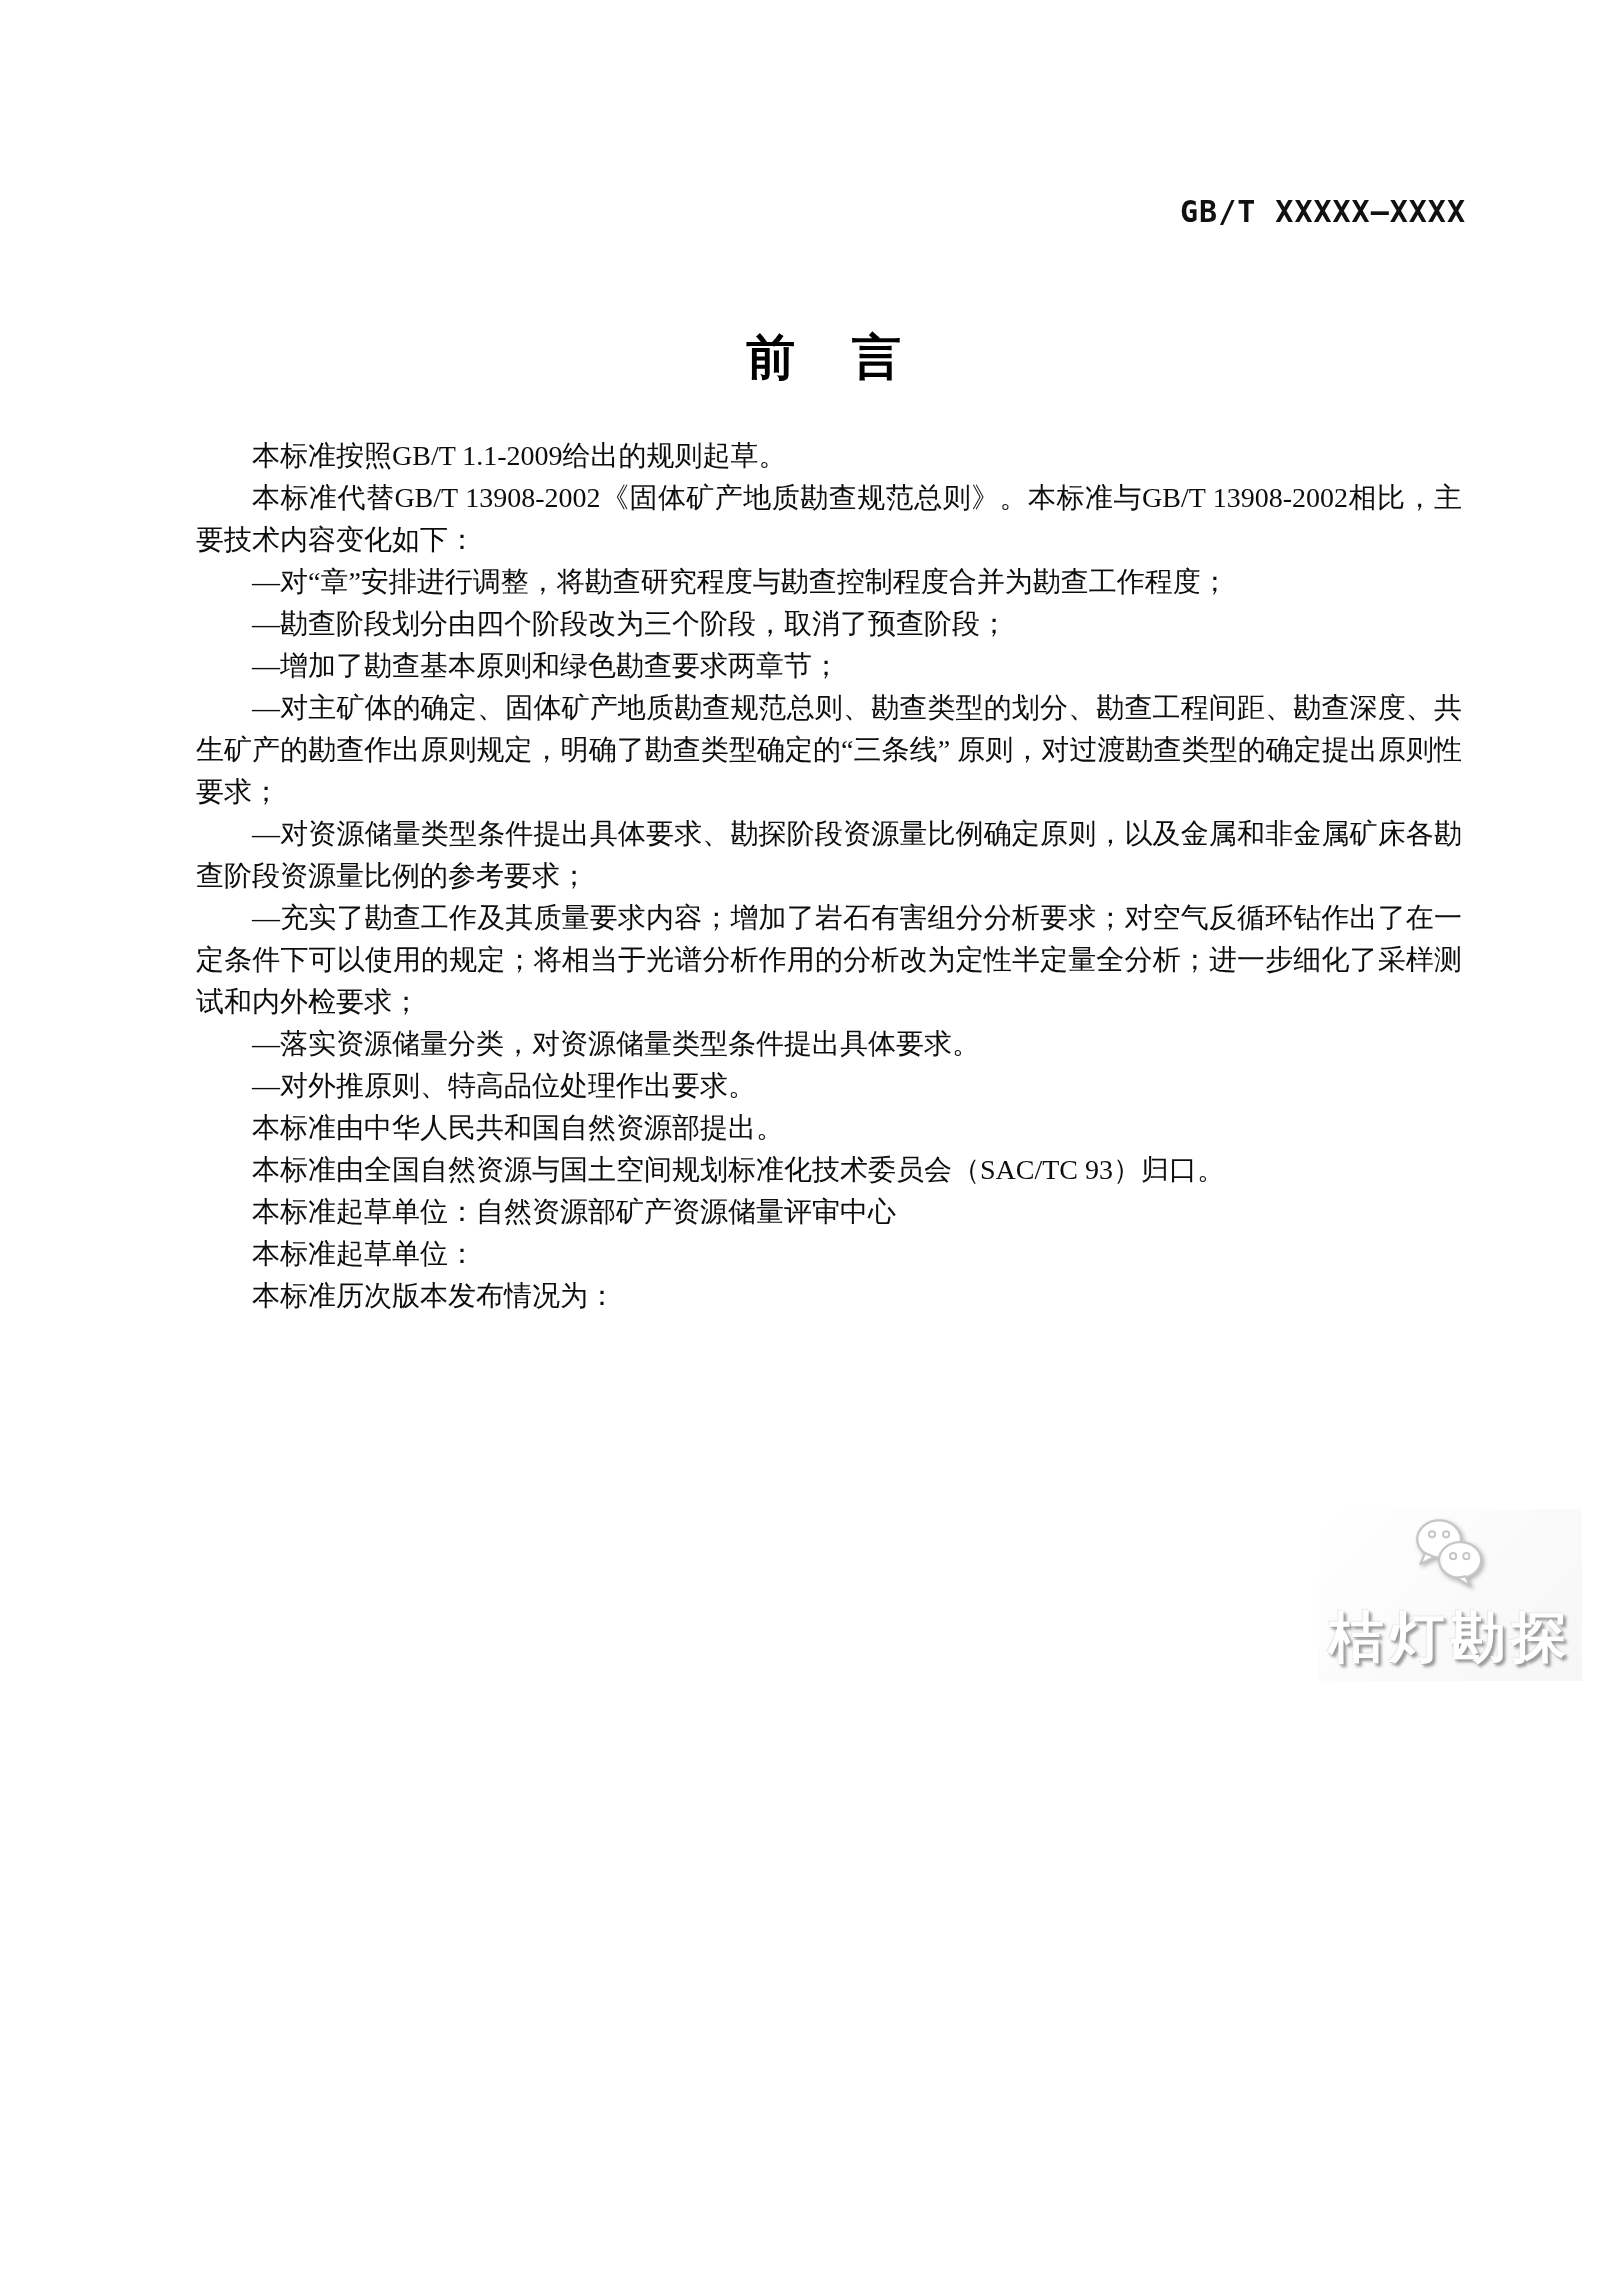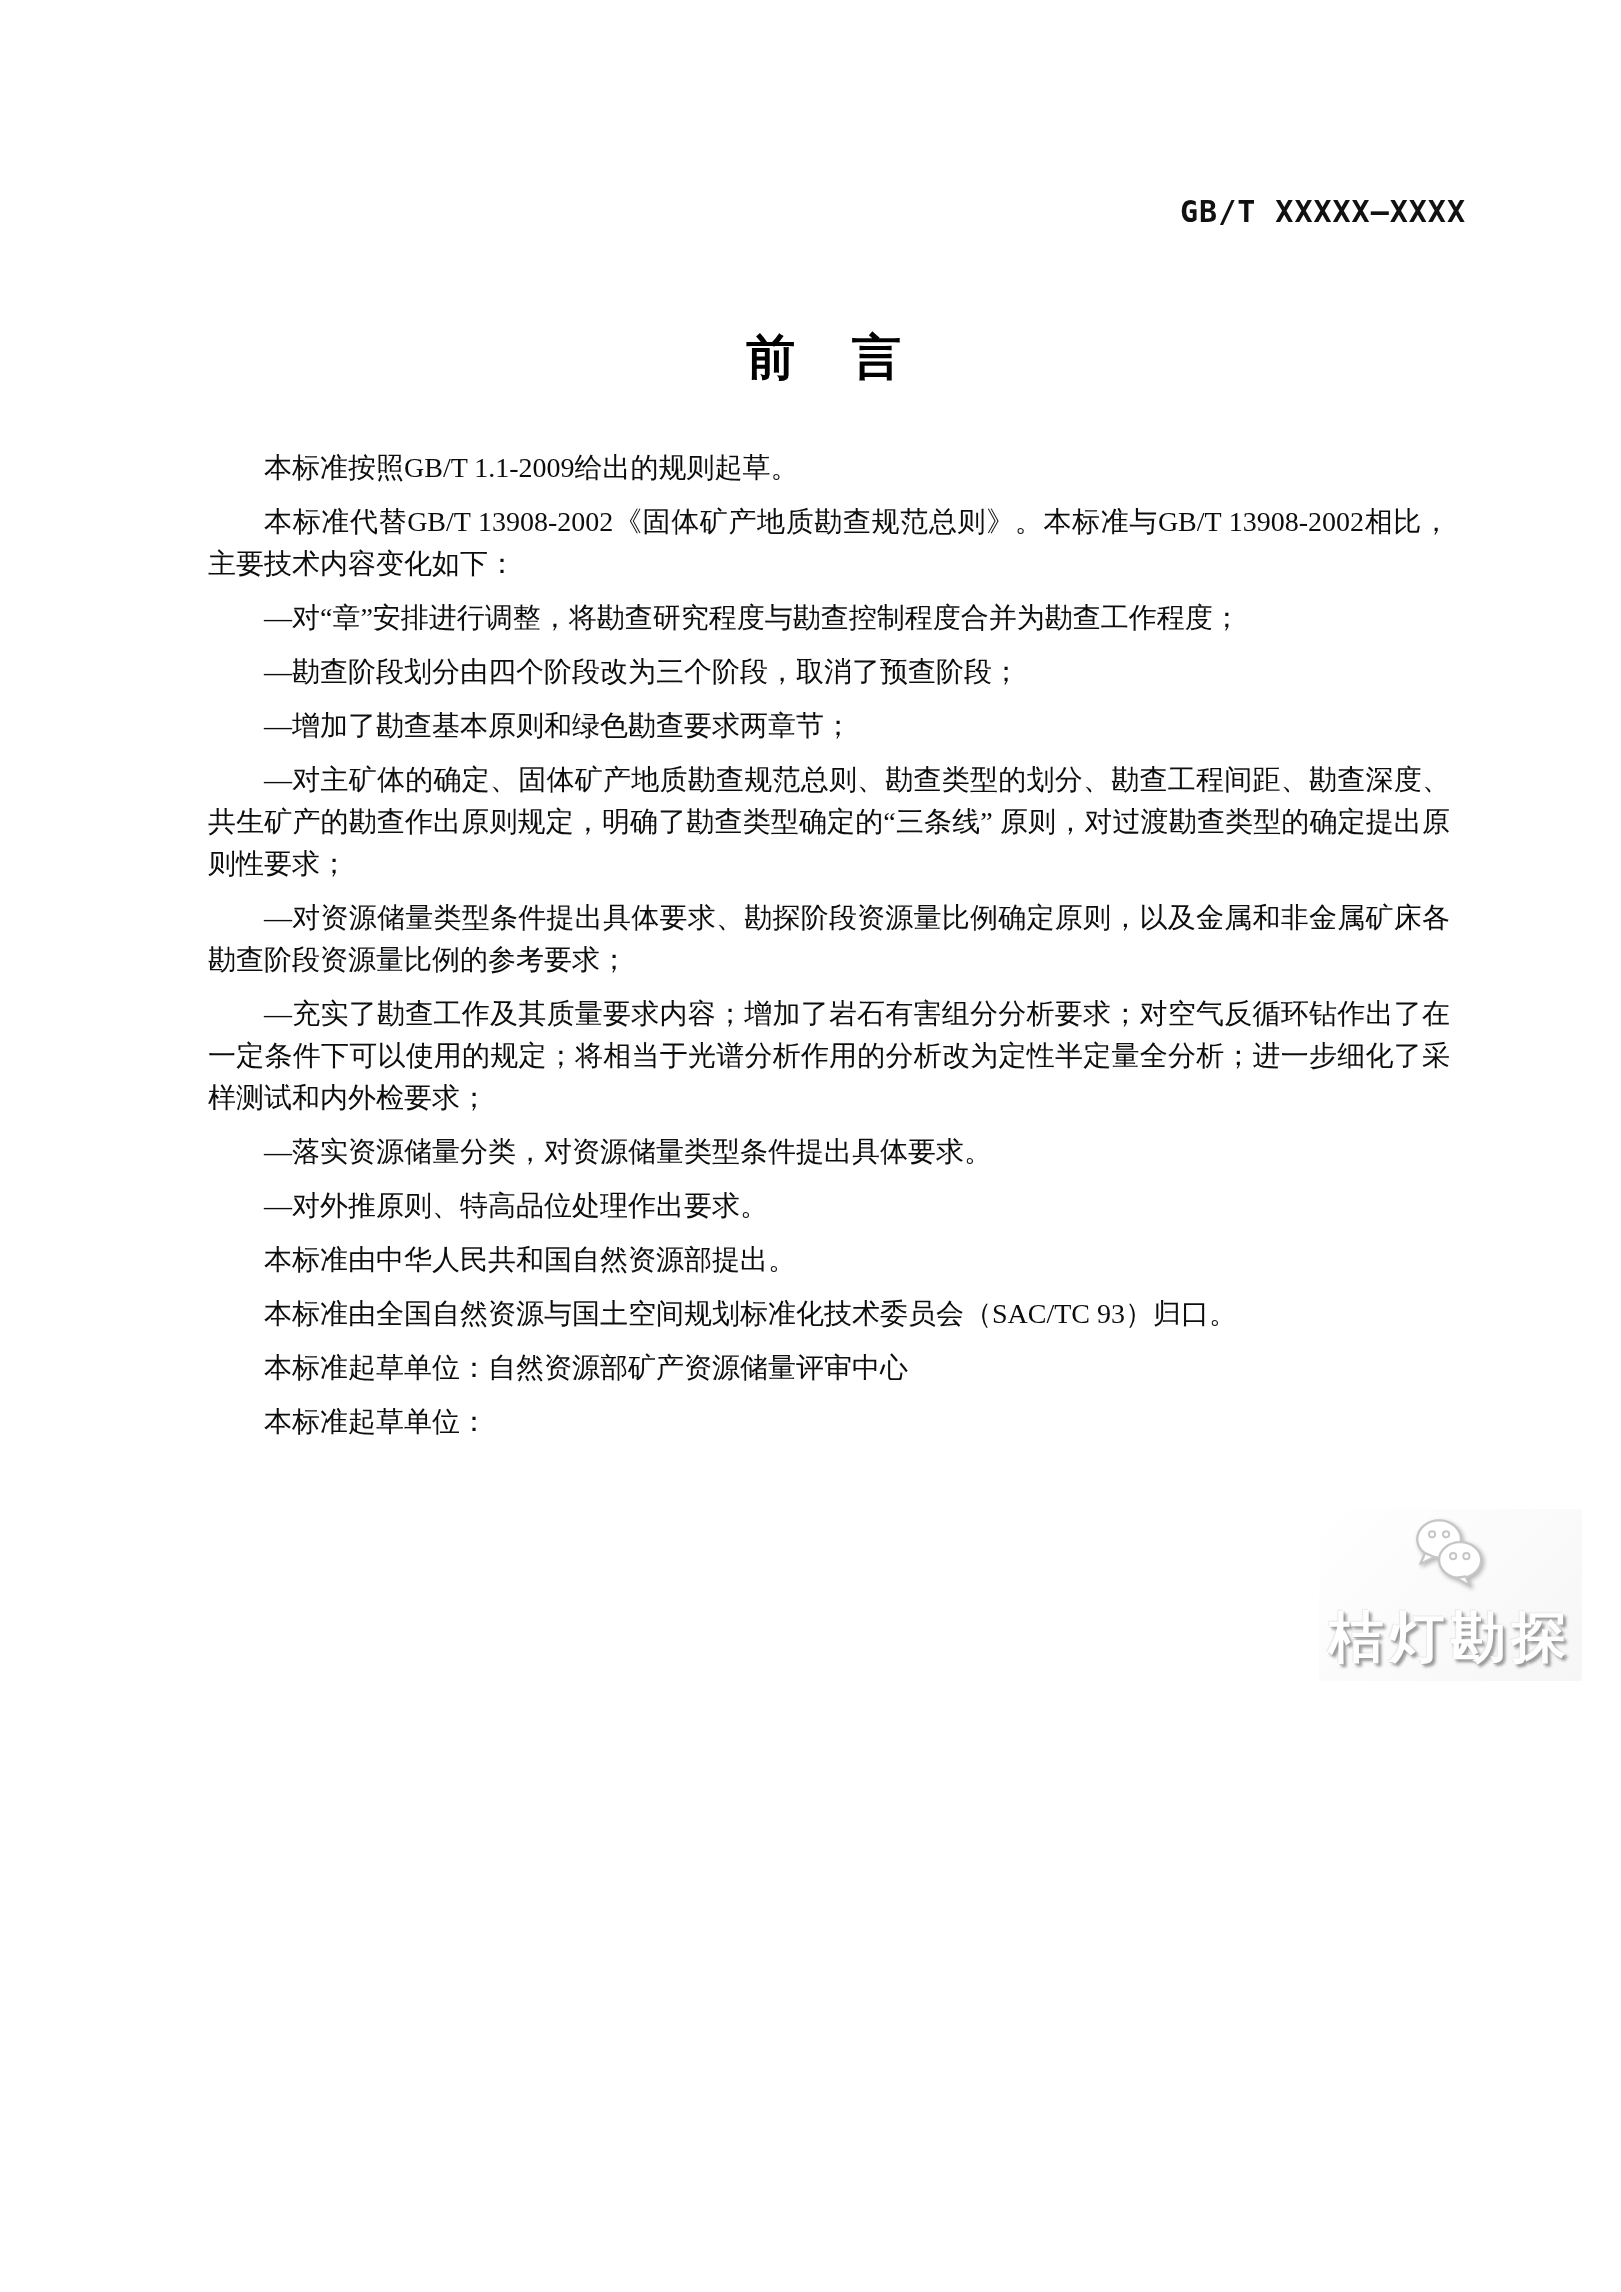--- a/index.html
+++ b/index.html
@@ -44,21 +44,21 @@
     position: absolute;
     top: 435px;
     left: 196px;
     width: 1266px;
     font-size: 28px;
     line-height: 42px;
     text-align: justify;
     color: #0d0d0d;
   }
   .foreword p {
-    margin: 12px;
+    margin: 0;
     padding: 0;
     text-indent: 2em;
   }
   .page-number {
     position: absolute;
     top: 2107px;
     left: 1396px;
     font-family: "Liberation Serif", serif;
     font-size: 28px;
     letter-spacing: 2.9px;
@@ -107,20 +107,21 @@
       <p>—增加了勘查基本原则和绿色勘查要求两章节；</p>
       <p>—对主矿体的确定、固体矿产地质勘查规范总则、勘查类型的划分、勘查工程间距、勘查深度、共生矿产的勘查作出原则规定，明确了勘查类型确定的“三条线” 原则，对过渡勘查类型的确定提出原则性要求；</p>
       <p>—对资源储量类型条件提出具体要求、勘探阶段资源量比例确定原则，以及金属和非金属矿床各勘查阶段资源量比例的参考要求；</p>
       <p>—充实了勘查工作及其质量要求内容；增加了岩石有害组分分析要求；对空气反循环钻作出了在一定条件下可以使用的规定；将相当于光谱分析作用的分析改为定性半定量全分析；进一步细化了采样测试和内外检要求；</p>
       <p>—落实资源储量分类，对资源储量类型条件提出具体要求。</p>
       <p>—对外推原则、特高品位处理作出要求。</p>
       <p>本标准由中华人民共和国自然资源部提出。</p>
       <p>本标准由全国自然资源与国土空间规划标准化技术委员会（SAC/TC 93）归口。</p>
       <p>本标准起草单位：自然资源部矿产资源储量评审中心</p>
       <p>本标准起草单位：</p>
+      <p>本标准历次版本发布情况为：</p>
     </div>
 
   <div class="page-number">III</div>
 
   <div class="watermark">
     <span>
       <svg class="wm-icon" viewBox="0 0 100 92" xmlns="http://www.w3.org/2000/svg">
 
         <ellipse cx="36" cy="30" rx="28" ry="24" fill="#ffffff" stroke="#c6c6c6" stroke-width="3"></ellipse>
         <path d="M18 48 L12 62 L30 53 Z" fill="#ffffff" stroke="#c6c6c6" stroke-width="3" stroke-linejoin="round"></path>

